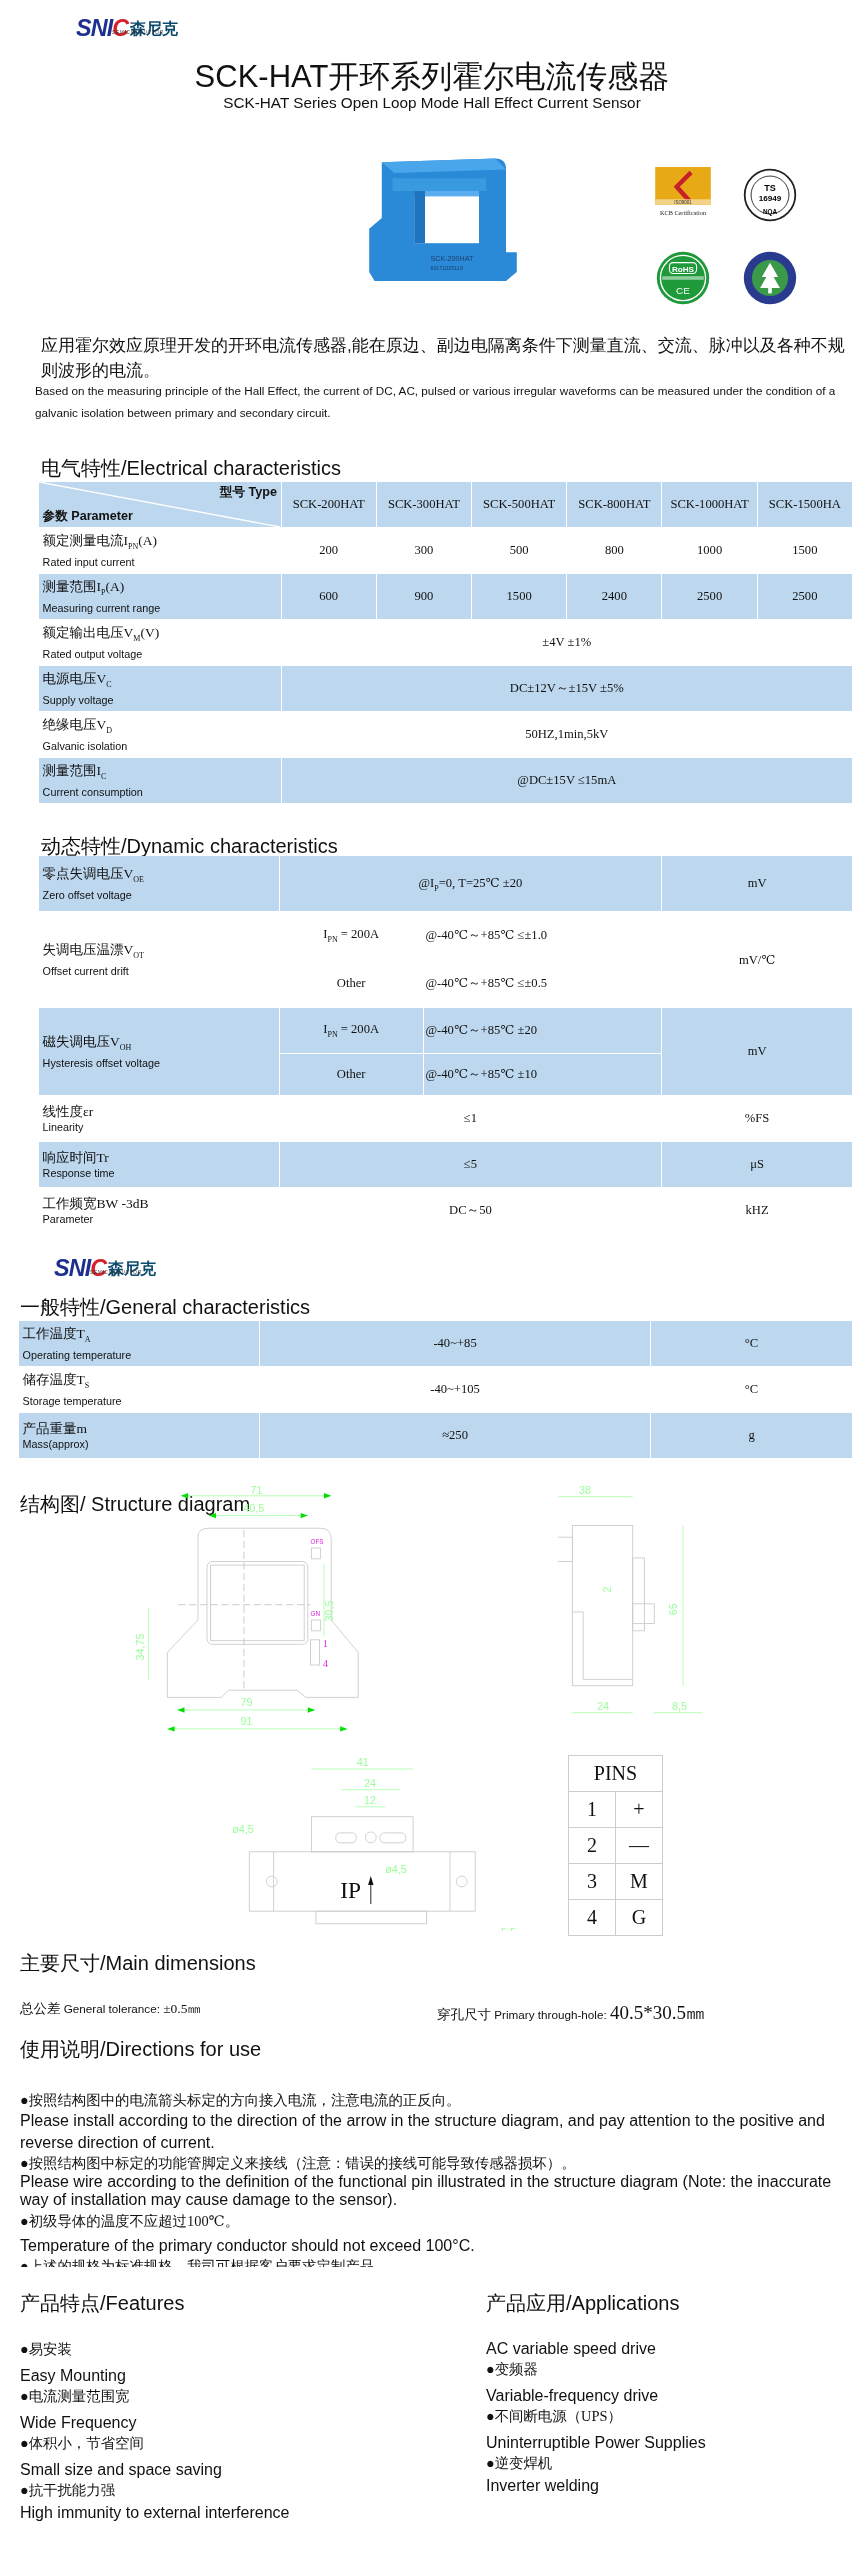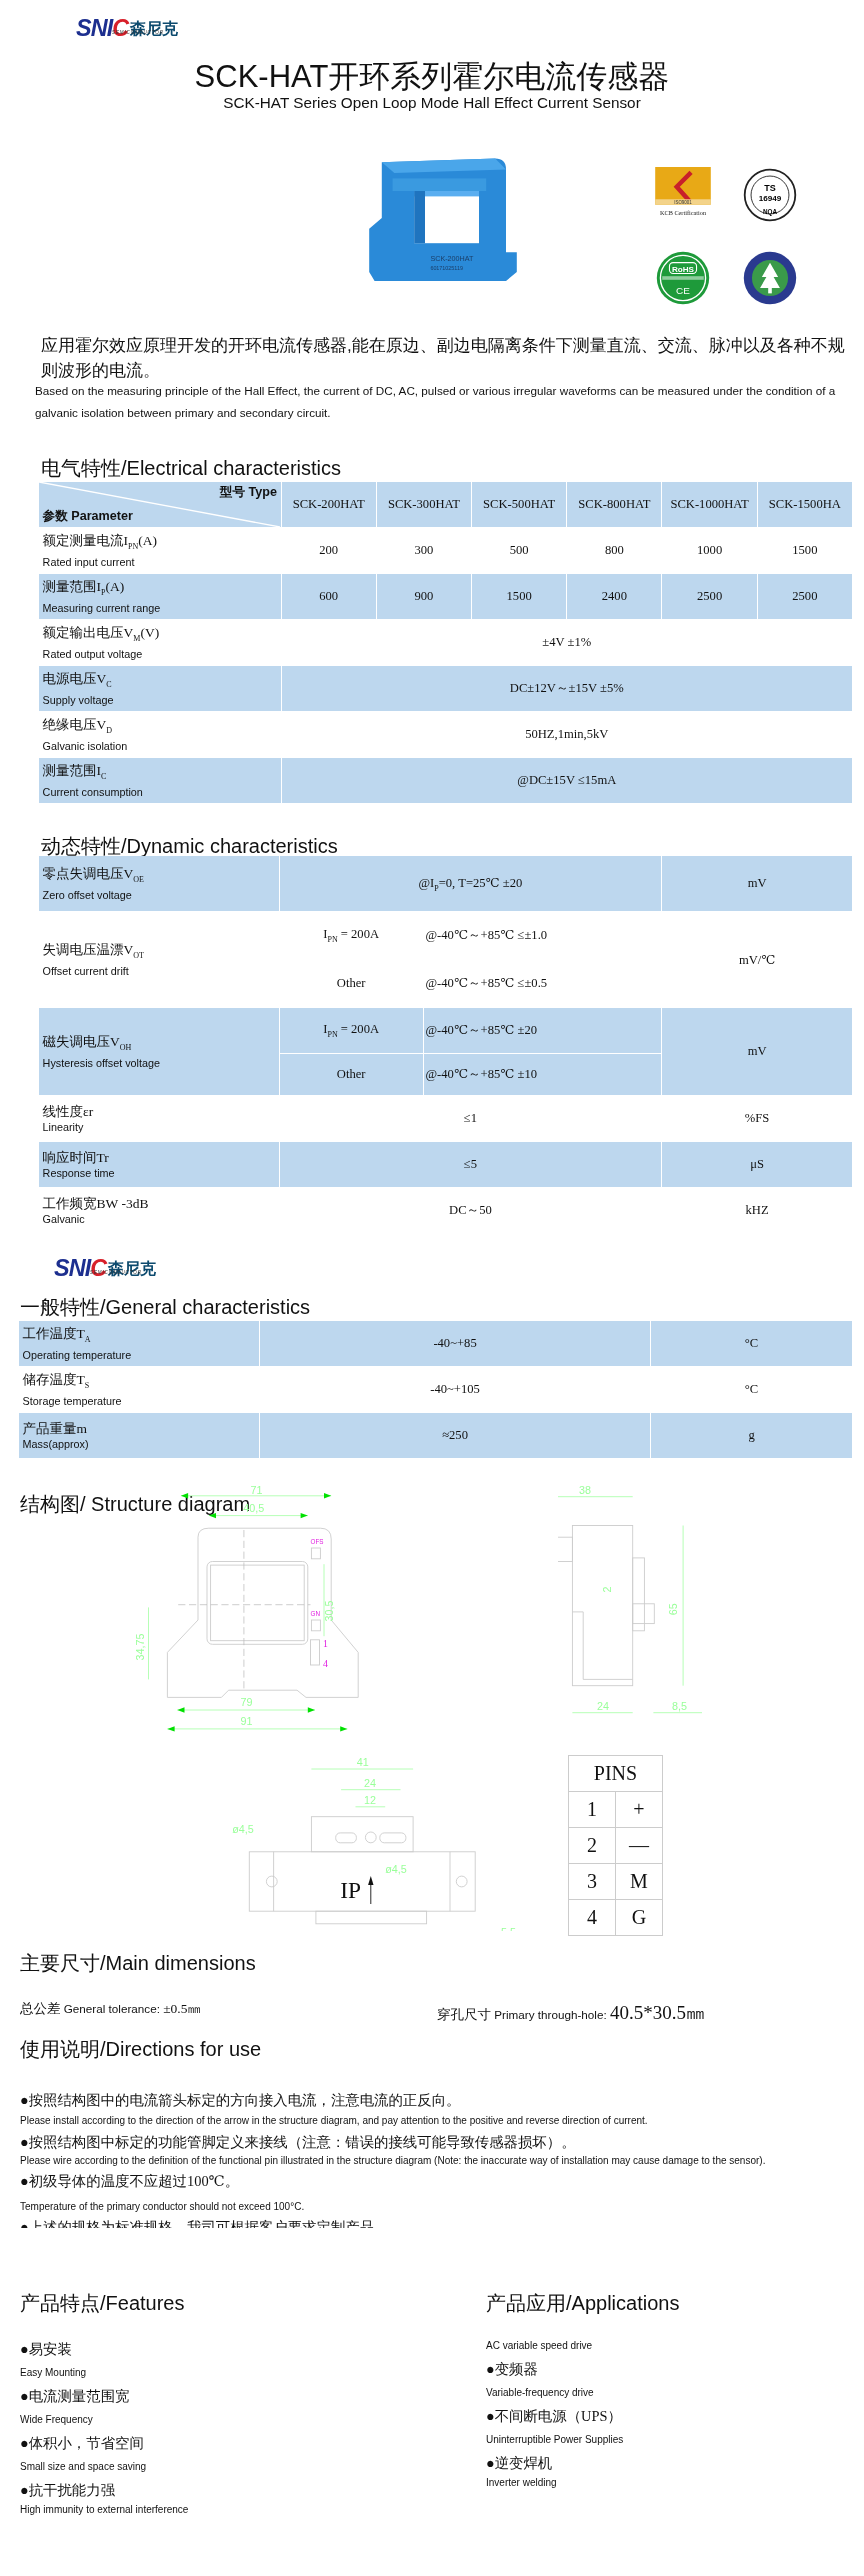--- a/index.html
+++ b/index.html
@@ -34,21 +34,21 @@
   td.param .cn { font-family: "Liberation Serif", "DejaVu Serif", serif; font-size: 13.5px; display: block; line-height: 17px; }
   td.param .en { font-size: 10.8px; display: block; line-height: 14.4px; }
   .blue td, td.blue { background: #bdd7ee; }
   .val { font-family: "Liberation Serif", "DejaVu Serif", serif; font-size: 12.6px; }
 
   .hdr-corner { position: relative; height: 45px; background: #bdd7ee; }
   .hdr-corner .type { position: absolute; right: 3.6px; top: 1.8px; font-size: 12.6px; font-weight: bold; }
   .hdr-corner .param-lbl { position: absolute; left: 3.6px; bottom: 1.8px; font-size: 12.6px; font-weight: bold; }
   .hdr-corner svg { position: absolute; left: 0; top: 0; }
   .bullet-cn { font-family: "Liberation Serif", "DejaVu Serif", serif; font-size: 14.4px; }
-  .bullet-en { font-size: 10px; }
+  .bullet-en { font-size: 16px; }
 
   .pins { position: absolute; left: 568px; top: 1755px; border-collapse: collapse; }
   .pins td { border: 0.9px solid #ccc; font-family: "Liberation Serif", "DejaVu Serif", serif; font-size: 20px; height: 36px; width: 47px; padding: 0; }
 </style>
 </head>
 <body>
 
 <div class="abs logo" style="left:76px; top:10.8px; width:126px; height:27px;">
   <span class="snic"><span class="s">S</span><span class="n">N</span><span class="i">I</span><span class="c">C</span></span>
   <span class="cn">森尼克</span>
@@ -252,21 +252,21 @@
     <td class="param">
           <span class="cn">响应时间Tr</span>
           <span class="en">Response time</span>
         </td>
     <td class="val" colspan="2">≤5</td>
     <td class="val">μS</td>
   </tr>
   <tr style="height:45px;">
     <td class="param">
           <span class="cn">工作频宽BW -3dB</span>
-          <span class="en">Galvanic</span>
+          <span class="en">Parameter</span>
         </td>
     <td class="val" colspan="2">DC～50</td>
     <td class="val">kHZ</td>
   </tr>
 </tbody>
   </table>
 
 <div class="abs logo" style="left:54px; top:1251px; width:126px; height:27px;">
   <span class="snic"><span class="s">S</span><span class="n">N</span><span class="i">I</span><span class="c">C</span></span>
   <span class="cn">森尼克</span>

